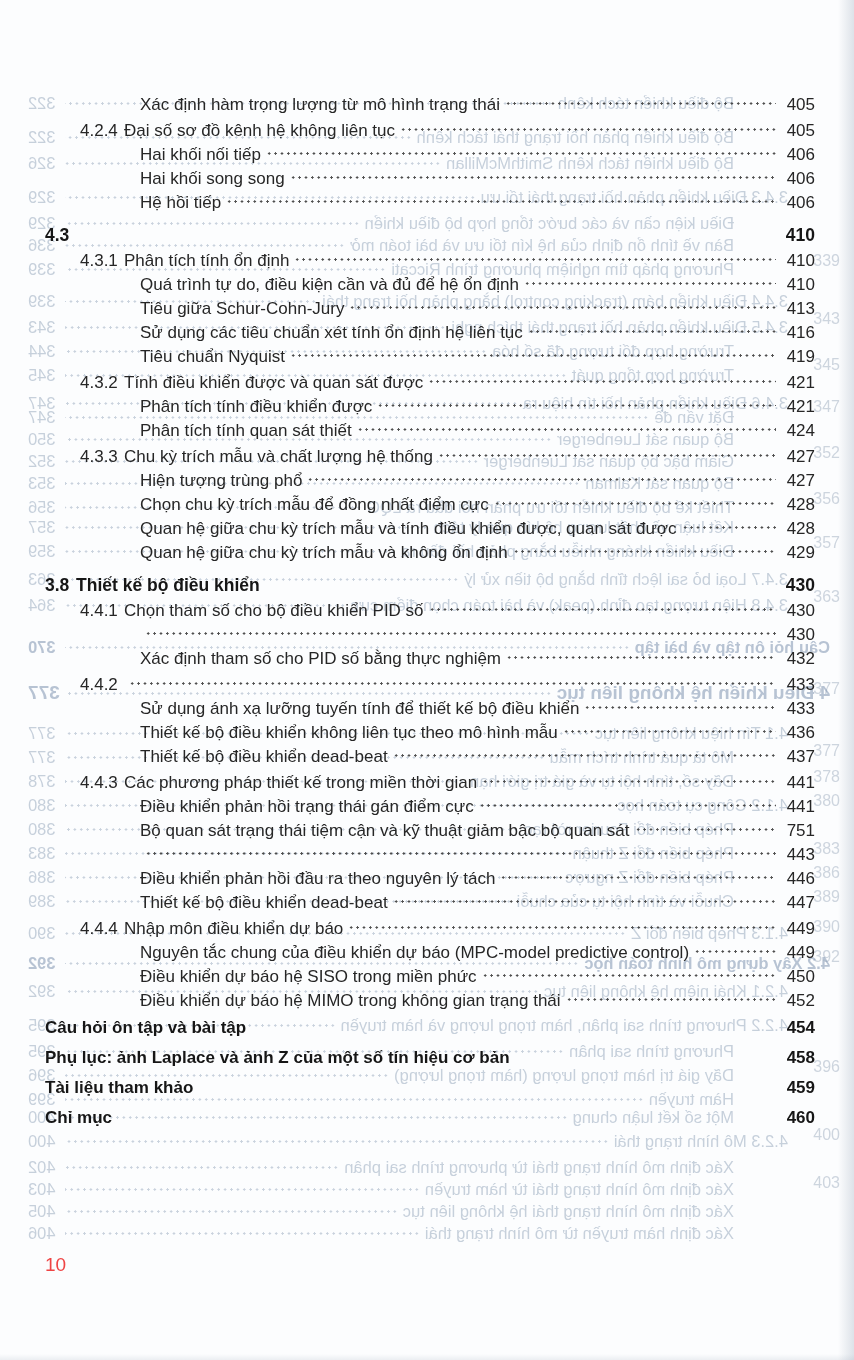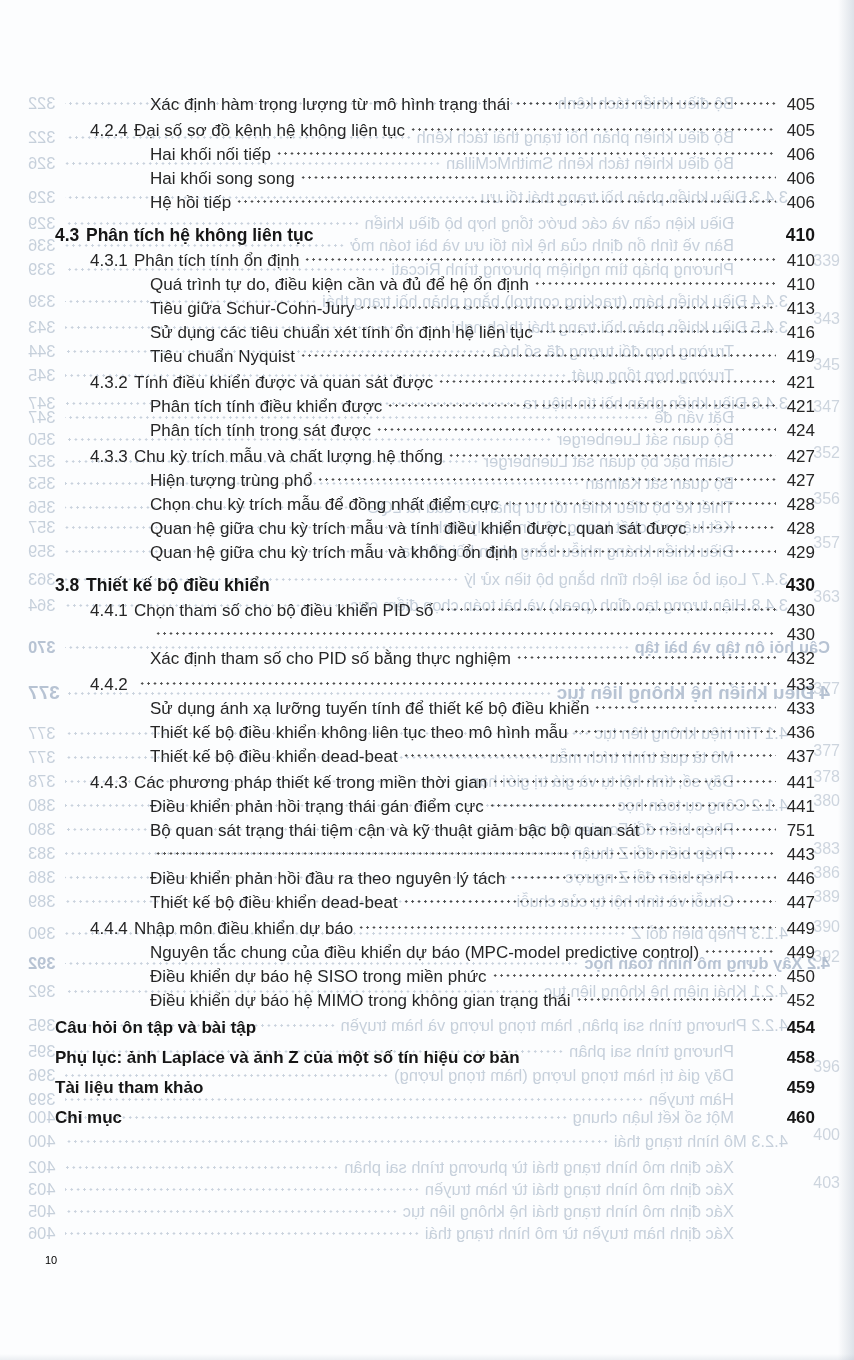--- a/index.html
+++ b/index.html
@@ -38,38 +38,38 @@
   .edge-num{
     position:absolute;right:14px;width:40px;text-align:right;
     font-size:16px;color:rgba(130,148,172,.38);filter:blur(.4px);
   }
 
   
   .toc{position:absolute;left:45px;right:39px;top:93px;}
   .row{
     position:relative;display:flex;align-items:baseline;
     height:24px;font-size:17px;line-height:24px;
-    white-space:nowrap;overflow:hidden;margin-left:10px;
+    white-space:nowrap;overflow:hidden;
   }
   .row .num{flex:none;}
   .row .title{flex:none;}
   .row .leader{position:relative;flex:1;}
   .row .leader::after{content:"";position:absolute;left:5px;right:3px;bottom:5px;height:3px;
     background-image:radial-gradient(circle,rgba(55,55,55,.88) 1.05px,transparent 1.35px);
     background-size:6.4px 3px;background-repeat:repeat-x;}
   .row .page-num{flex:none;min-width:36px;text-align:right;}
   .l1{font-weight:700;color:#161616;margin-top:8px;font-size:17.5px;}
   .l1 .num{width:31px;}
   .l2{margin-top:2px;}
   .l2 .num{width:44px;margin-left:35px;}
   .l3{padding-left:95px;}
   .back{font-weight:700;color:#161616;height:30px;line-height:30px;}
   .nodots .leader::after{display:none;}
 
-  .folio{position:absolute;left:45px;top:1254px;font-size:11px;color:#000000;}
+  .folio{position:absolute;left:45px;top:1254px;font-size:19px;color:#ef4444;}
 </style>
 </head>
 <body>
 
 <div class="page">
 
   <div class="ghost-layer">
     <div class="grow gi2" style="top: 92px;">
         <span class="gtext">Bộ điều khiển tách kênh</span>
         <span class="gleader"></span>
@@ -341,21 +341,20 @@
         <span class="page-num">406</span>
       </div>
       <div class="row l3">
 
         <span class="title">Hệ hồi tiếp</span>
         <span class="leader"></span>
         <span class="page-num">406</span>
       </div>
       <div class="row l1 nodots">
         <span class="num">4.3</span>
-        <span class="title">Phân tích hệ không liên tục</span>
         <span class="leader"></span>
         <span class="page-num">410</span>
       </div>
       <div class="row l2">
         <span class="num">4.3.1</span>
         <span class="title">Phân tích tính ổn định</span>
         <span class="leader"></span>
         <span class="page-num">410</span>
       </div>
       <div class="row l3">
@@ -389,21 +388,21 @@
         <span class="page-num">421</span>
       </div>
       <div class="row l3">
 
         <span class="title">Phân tích tính điều khiển được</span>
         <span class="leader"></span>
         <span class="page-num">421</span>
       </div>
       <div class="row l3">
 
-        <span class="title">Phân tích tính trong sát được</span>
+        <span class="title">Phân tích tính quan sát thiết</span>
         <span class="leader"></span>
         <span class="page-num">424</span>
       </div>
       <div class="row l2">
         <span class="num">4.3.3</span>
         <span class="title">Chu kỳ trích mẫu và chất lượng hệ thống</span>
         <span class="leader"></span>
         <span class="page-num">427</span>
       </div>
       <div class="row l3">

